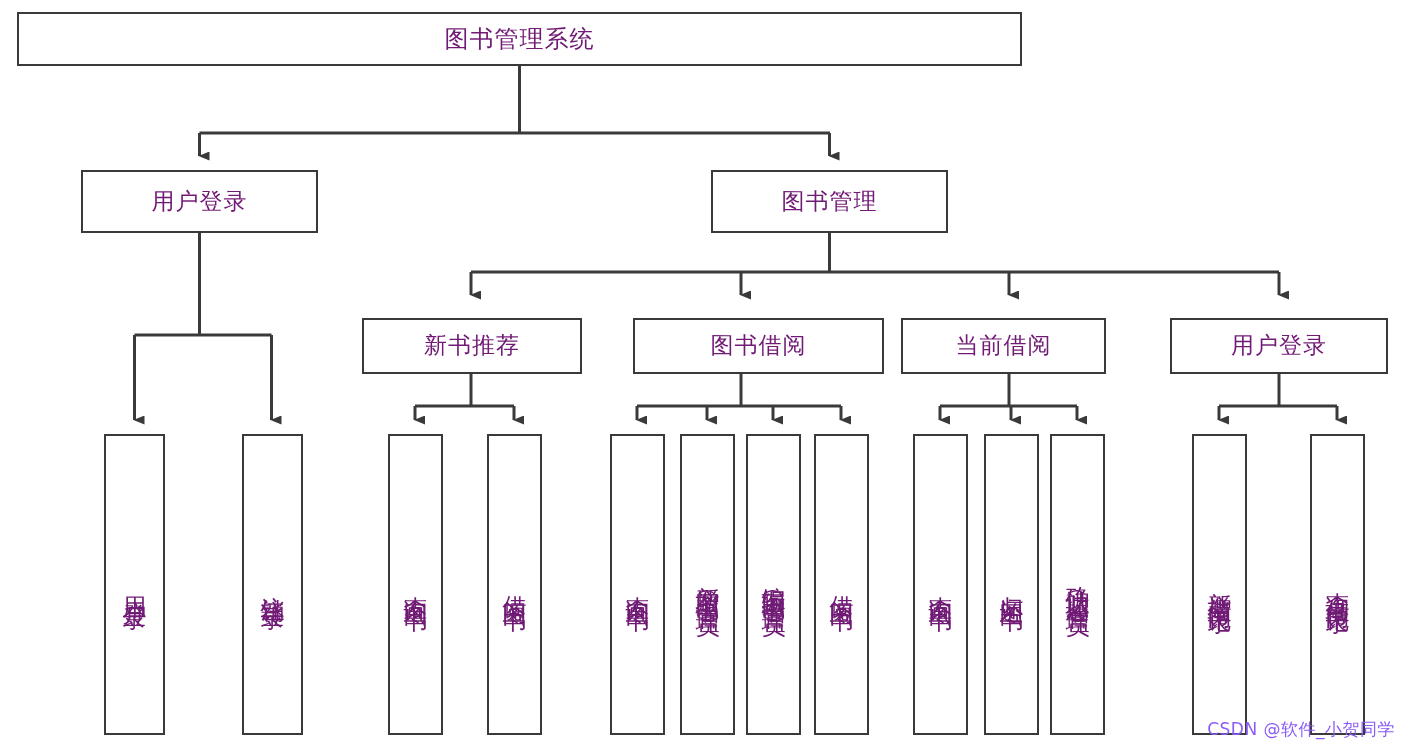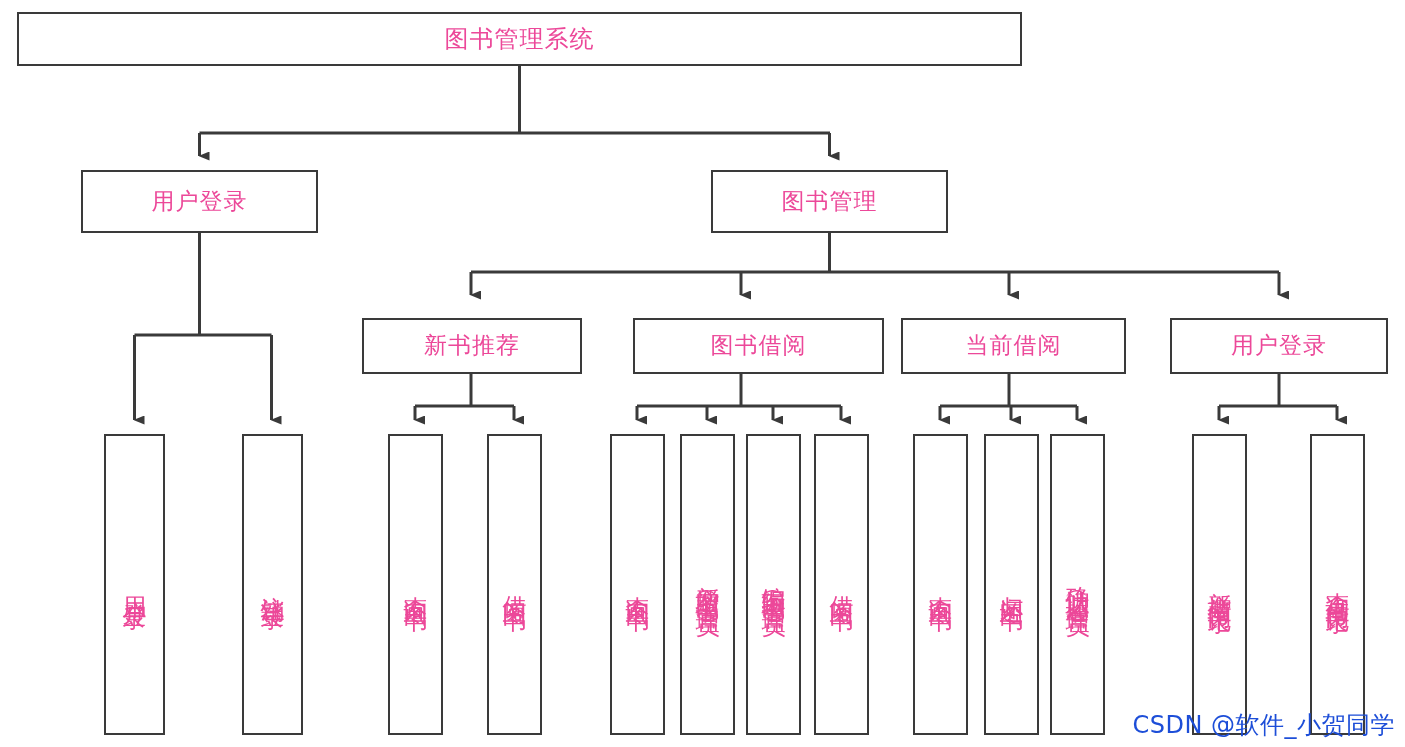--- a/index.html
+++ b/index.html
@@ -27,21 +27,21 @@
     pointer-events: none;
   }
   .node {
     position: absolute;
     box-sizing: border-box;
     background: #ffffff;
     border: 2.5px solid #3a3a3a;
     display: flex;
     align-items: center;
     justify-content: center;
-    color: #ec4899;
+    color: #701a75;
   }
   .node-h {
     font-size: 23px;
     letter-spacing: 1px;
     line-height: 1.2;
     white-space: nowrap;
   }
   .node-root {
     font-size: 24px;
   }
@@ -60,22 +60,22 @@
     writing-mode: vertical-rl;
     text-orientation: upright;
     display: block;
     text-align: center;
     white-space: nowrap;
   }
   .watermark {
     position: absolute;
     right: 10px;
     bottom: 6px;
-    font-size: 24px;
-    color: #1d4ed8;
+    font-size: 17px;
+    color: #8b5cf6;
     white-space: nowrap;
     letter-spacing: 0.5px;
   }
 </style>
 </head>
 <body>
 
 <div id="canvas">
 
   <svg class="wires" viewBox="0 0 1405 747" xmlns="http://www.w3.org/2000/svg">
@@ -138,21 +138,21 @@
   <div class="node node-h" style="left:711px; top:170px; width:237px; height:63px;">
     <span>图书管理</span>
   </div>
 
   <div class="node node-h" style="left:362px; top:318px; width:220px; height:56px;">
     <span>新书推荐</span>
   </div>
   <div class="node node-h" style="left:633px; top:318px; width:251px; height:56px;">
     <span>图书借阅</span>
   </div>
-  <div class="node node-h" style="left:901px; top:318px; width:225px; height:56px;">
+  <div class="node node-h" style="left:901px; top:318px; width:205px; height:56px;">
     <span>当前借阅</span>
   </div>
   <div class="node node-h" style="left:1170px; top:318px; width:218px; height:56px;">
     <span>用户登录</span>
   </div>
 
   <div class="node node-v" style="left:104px; top:434px; width:61px; height:301px;">
     <span class="vlabel">用户登录</span>
   </div>
   <div class="node node-v" style="left:242px; top:434px; width:61px; height:301px;">

